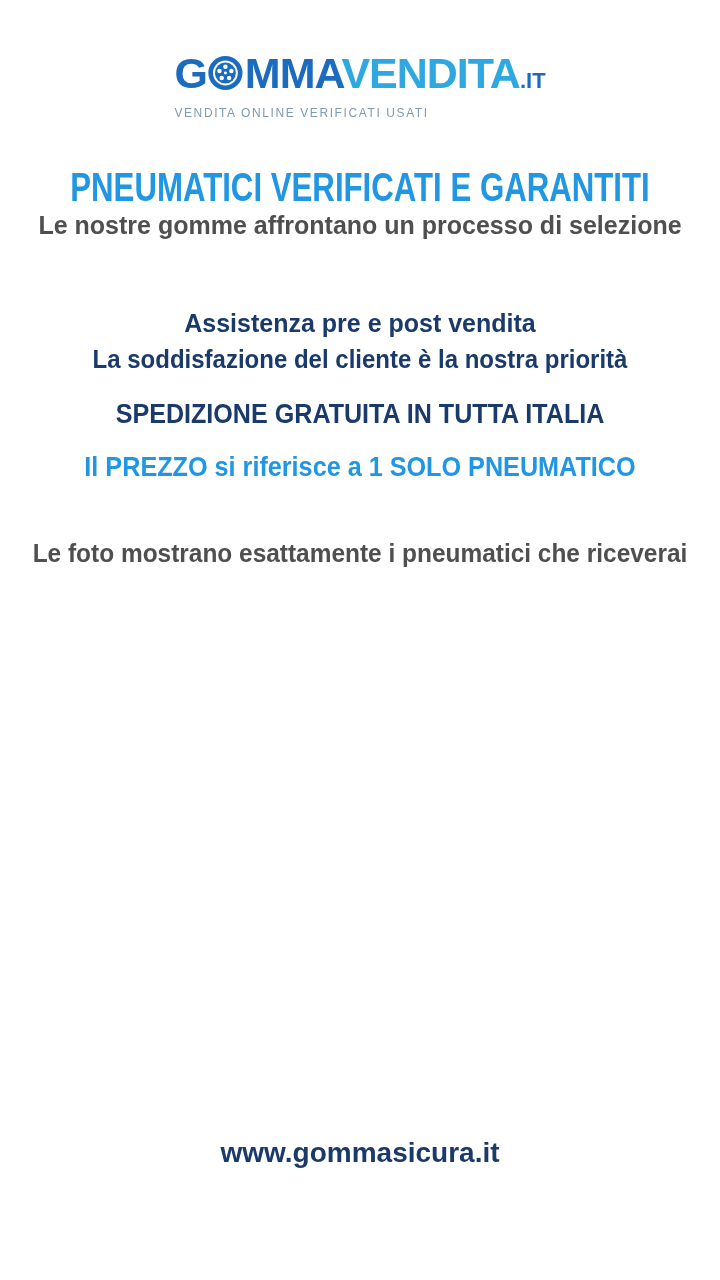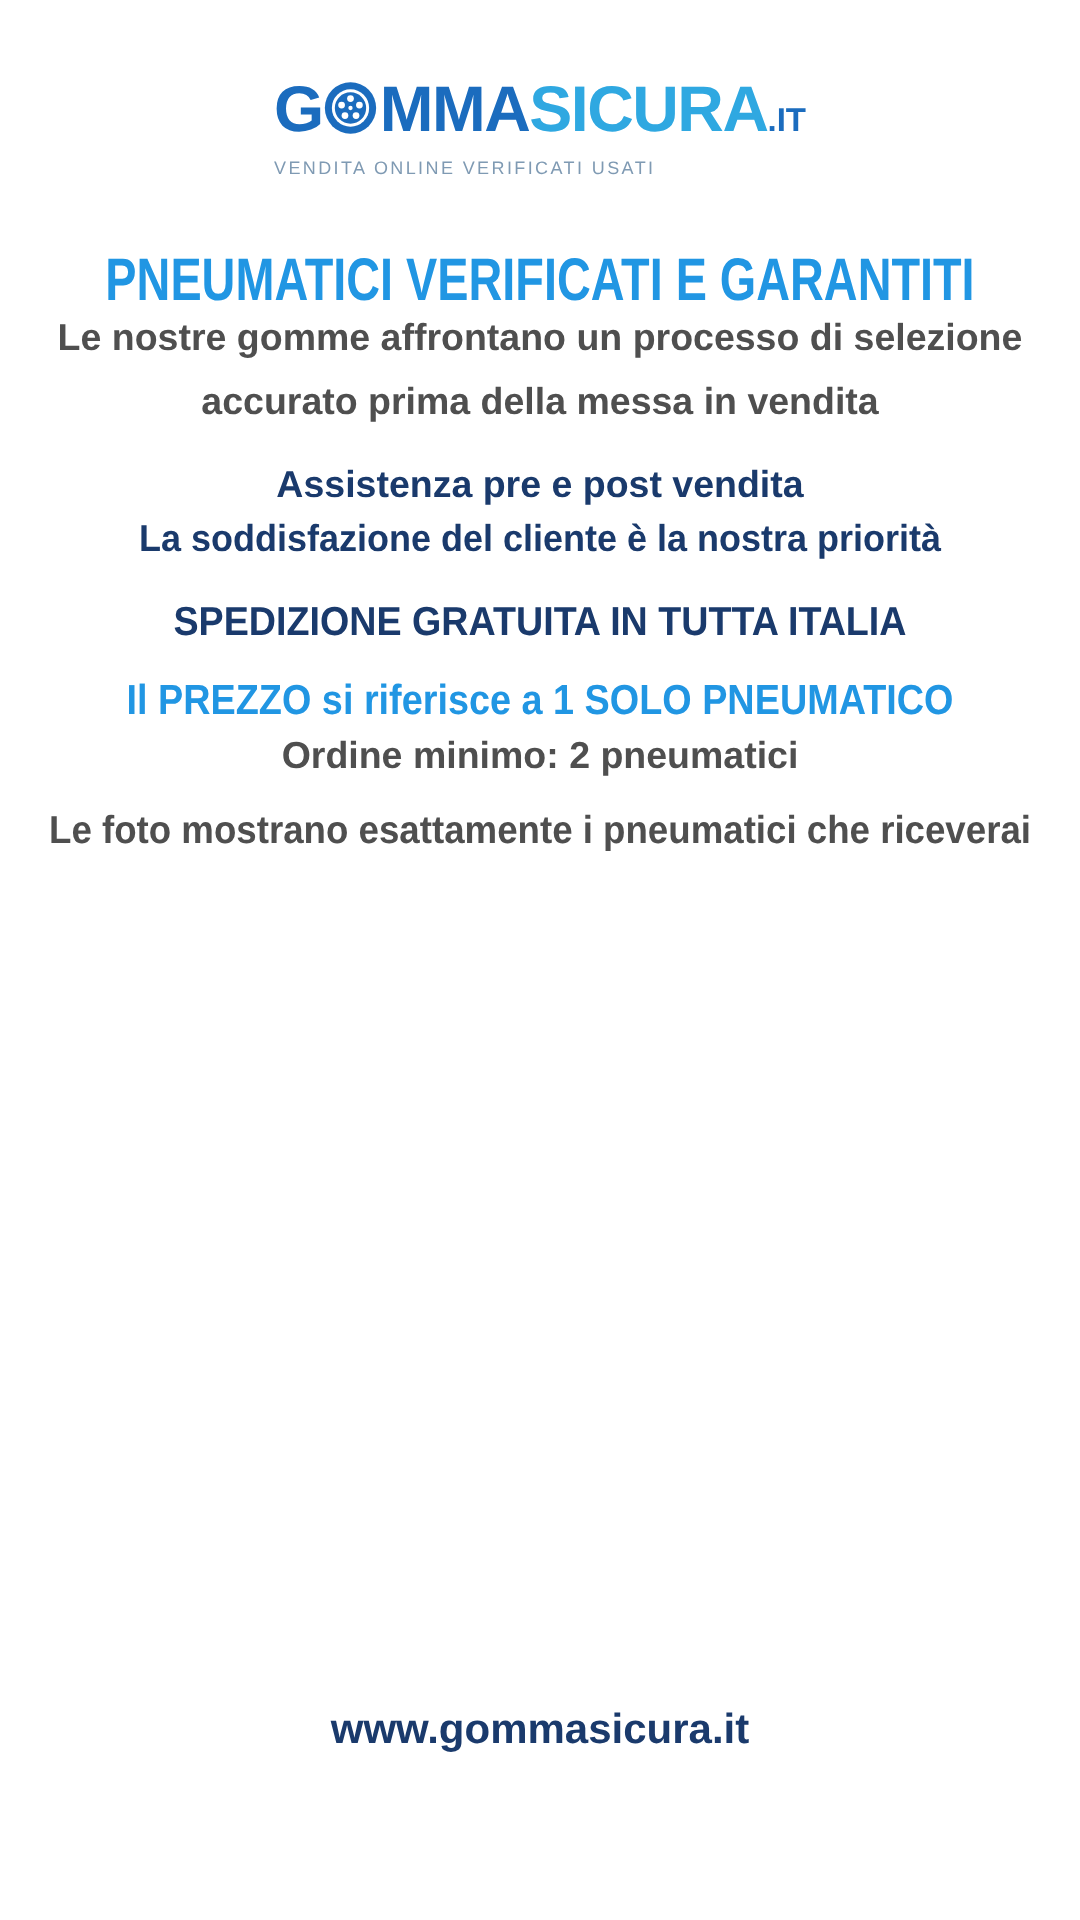--- a/index.html
+++ b/index.html
@@ -101,35 +101,33 @@
           <circle cx="20" cy="20" r="13.8" fill="#ffffff"></circle>
           <circle cx="20" cy="20" r="11.6" fill="#1b6cbe"></circle>
           <g fill="#ffffff">
             <circle cx="20" cy="13.0" r="2.5"></circle>
             <circle cx="26.6" cy="17.8" r="2.5"></circle>
             <circle cx="24.1" cy="25.6" r="2.5"></circle>
             <circle cx="15.9" cy="25.6" r="2.5"></circle>
             <circle cx="13.4" cy="17.8" r="2.5"></circle>
             <circle cx="20" cy="20" r="1.6"></circle>
           </g>
-        </svg></span><span class="logo-dark">MMA</span><span class="logo-light">SICURA</span><span class="logo-dark logo-tld">.IT</span>
+        </svg></span><span class="logo-dark">MMA</span><span class="logo-light">VENDITA</span><span class="logo-dark logo-tld">.IT</span>
     </div>
     <div class="tagline">VENDITA ONLINE VERIFICATI USATI</div>
   </div>
 
   <div class="line headline">PNEUMATICI VERIFICATI E GARANTITI</div>
 
   <div class="line sel1">Le nostre gomme affrontano un processo di selezione</div>
-  <div class="line sel2">accurato prima della messa in vendita</div>
 
   <div class="line assist">Assistenza pre e post vendita</div>
   <div class="line satisf">La soddisfazione del cliente è la nostra priorità</div>
 
   <div class="line ship">SPEDIZIONE GRATUITA IN TUTTA ITALIA</div>
 
   <div class="line price">Il PREZZO si riferisce a 1 SOLO PNEUMATICO</div>
-  <div class="line minord">Ordine minimo: 2 pneumatici</div>
 
   <div class="line photos">Le foto mostrano esattamente i pneumatici che riceverai</div>
 
   <div class="line site-url">www.gommasicura.it</div>
 
 </div>
 
 </body></html>

